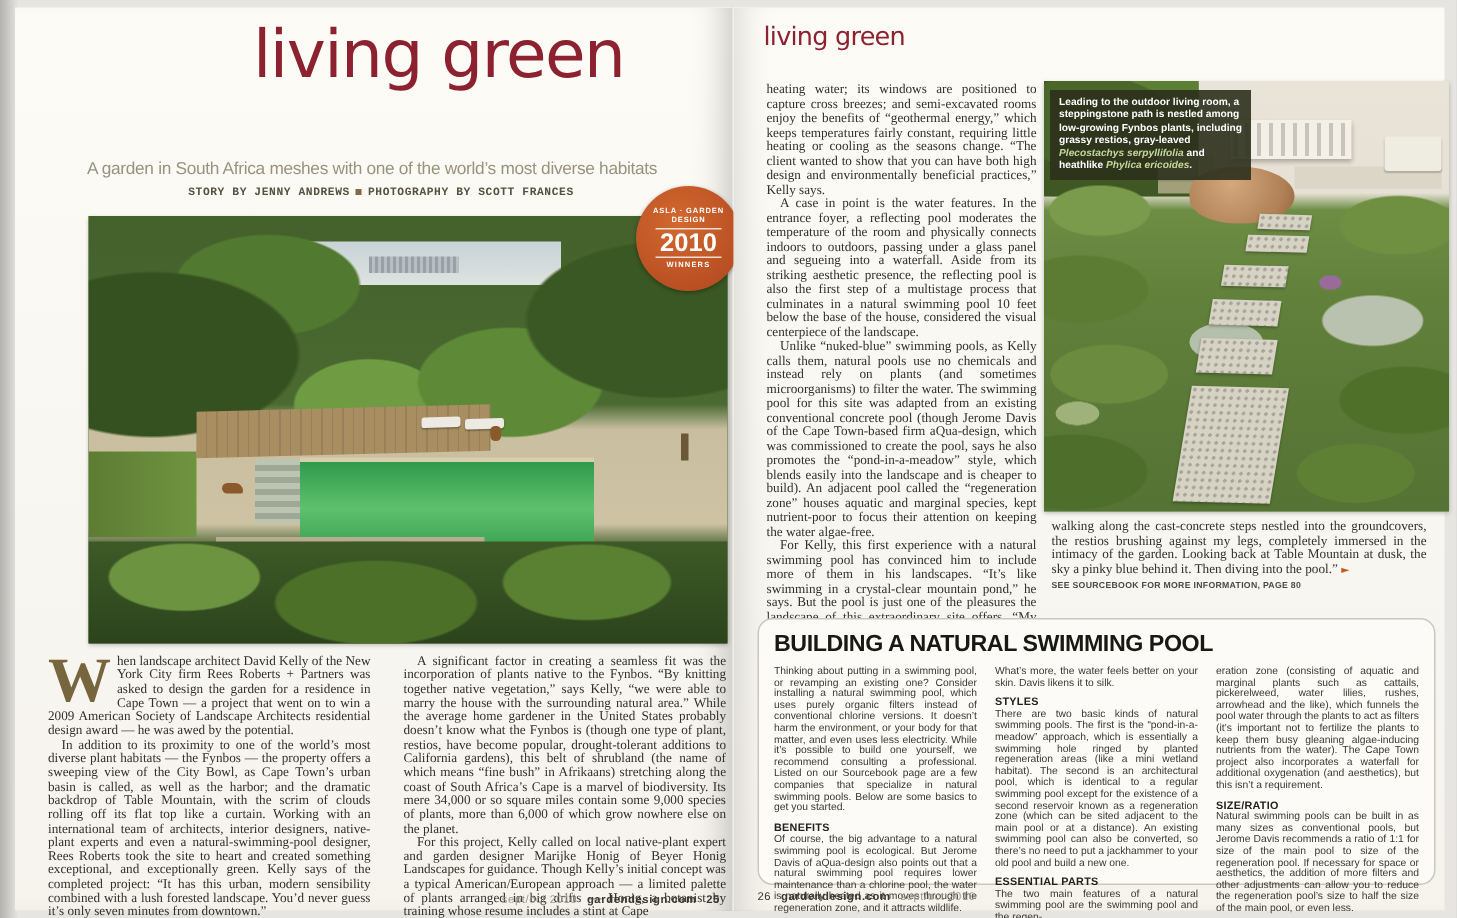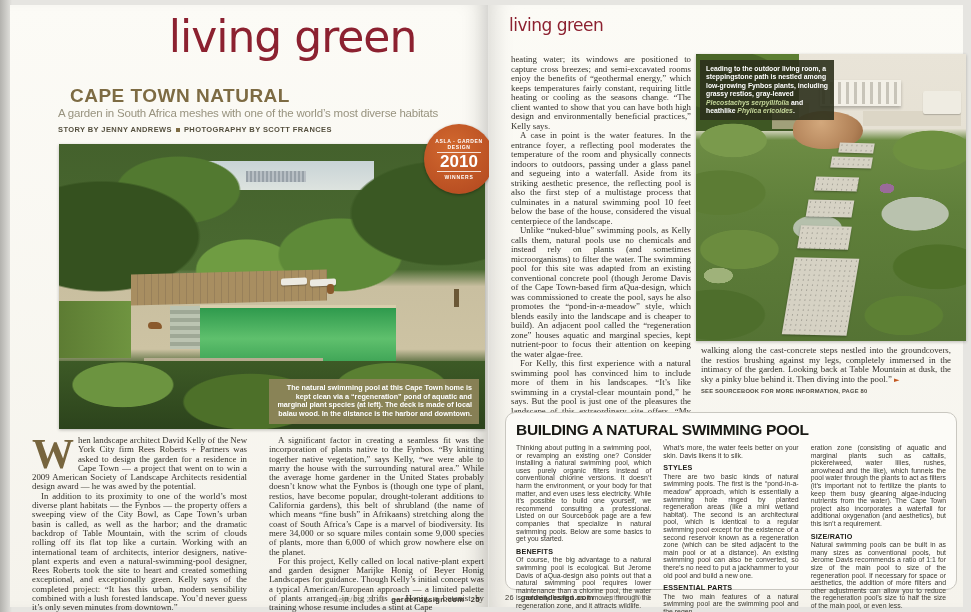--- a/index.html
+++ b/index.html
@@ -12,22 +12,22 @@
   .page-right{left:489px;width:474px;box-shadow:inset 20px 0 22px -16px rgba(0,0,0,.14);}
 
   
   .lg-title{position:absolute;left:95px;top:6px;width:375px;text-align:center;
             font-family:"DejaVu Sans",sans-serif;font-size:44px;font-weight:400;
             color:#8c2130;letter-spacing:-1px;}
   .headline{position:absolute;left:60px;top:80px;font-size:19px;font-weight:bold;
             color:#7d6b43;letter-spacing:.5px;}
   .subhead{position:absolute;left:48px;top:102px;width:400px;font-size:11.5px;
            color:#98937f;letter-spacing:-.2px;}
-  .byline{position:absolute;left:48px;top:120px;width:392px;text-align:left;
-          font-size:7.5px;font-weight:bold;color:#55503f;letter-spacing:.4px;}
+  .byline{position:absolute;left:48px;top:120px;width:392px;text-align:center;
+          font-size:7.5px;font-weight:bold;color:#55503f;letter-spacing:.4px;font-family:Liberation Mono, monospace;}
   .byline .sq{display:inline-block;width:4px;height:4px;background:#7d6b43;margin:0 4px 1px 4px;vertical-align:middle;}
 
   .photo-left{position:absolute;left:49px;top:139px;width:426px;height:285px;overflow:hidden;
               background:#44612c;box-shadow:0 1px 3px rgba(0,0,0,.25);}
   .photo-left>div{position:absolute;}
   .pl-base{inset:0;background:linear-gradient(180deg,#44612c 0%,#4a6a31 44%,#c9bfa0 50%,#cdc3a3 72%,#3f5a28 78%,#2f471f 100%);}
   .pl-sky{left:26%;top:6%;width:48%;height:10%;background:linear-gradient(#c8d3d6,#dde3df);}
   .pl-city{left:44%;top:9.5%;width:14%;height:4%;background:repeating-linear-gradient(90deg,#98a1a8 0 2px,#b8bfc4 2px 4px);}
   .pl-canopy{inset:0 0 46% 0;background:
       radial-gradient(160px 90px at 10% 60%,#35511f 0 60%,rgba(0,0,0,0) 62%),
@@ -135,21 +135,20 @@
   .rp-footer .pg{color:#3a372f;}
   .rp-footer .site{font-weight:bold;color:#3a372f;margin:0 4px;}
 </style>
 </head>
 <body>
 
 <div id="stage">
 
   <div class="page page-left">
     <div class="lg-title">living green</div>
-    <div class="headline">CAPE TOWN NATURAL</div>
     <div class="subhead">A garden in South Africa meshes with one of the world’s most diverse habitats</div>
     <div class="byline">
       <span>STORY BY JENNY ANDREWS</span><span class="sq"></span><span>PHOTOGRAPHY BY SCOTT FRANCES</span>
     </div>
 
     <div class="photo-left">
       <div class="pl-base"></div>
       <div class="pl-sky"></div>
       <div class="pl-city"></div>
       <div class="pl-canopy"></div>
@@ -157,21 +156,20 @@
       <div class="pl-deck"></div>
       <div class="pl-chair c1"></div>
       <div class="pl-chair c2"></div>
       <div class="pl-steps"></div>
       <div class="pl-pool"></div>
       <div class="pl-wall"></div>
       <div class="pl-shrubs"></div>
       <div class="pl-dog1"></div>
       <div class="pl-dog2"></div>
       <div class="pl-statue"></div>
-      <div class="caption-left">The natural swimming pool at this Cape Town home is kept clean via a “regeneration” pond of aquatic and marginal plant species (at left). The deck is made of local balau wood. In the distance is the harbor and downtown.</div>
     </div>
 
     <div class="badge">
       <span class="b-top">ASLA · GARDEN DESIGN</span>
       <span class="b-year">2010</span>
       <span class="b-bottom">WINNERS</span>
     </div>
 
     <div class="lp-cols">
       <div class="lp-col serif-body">

